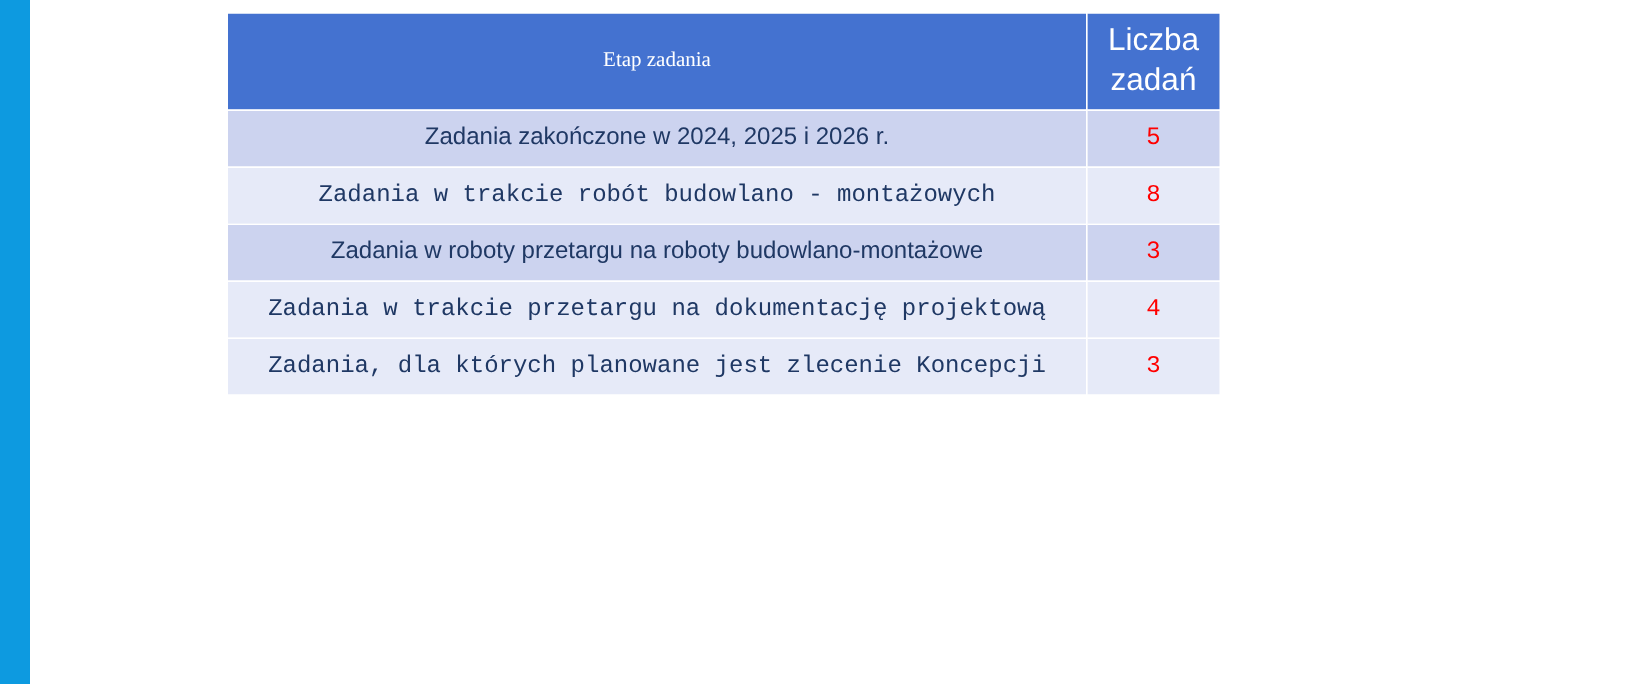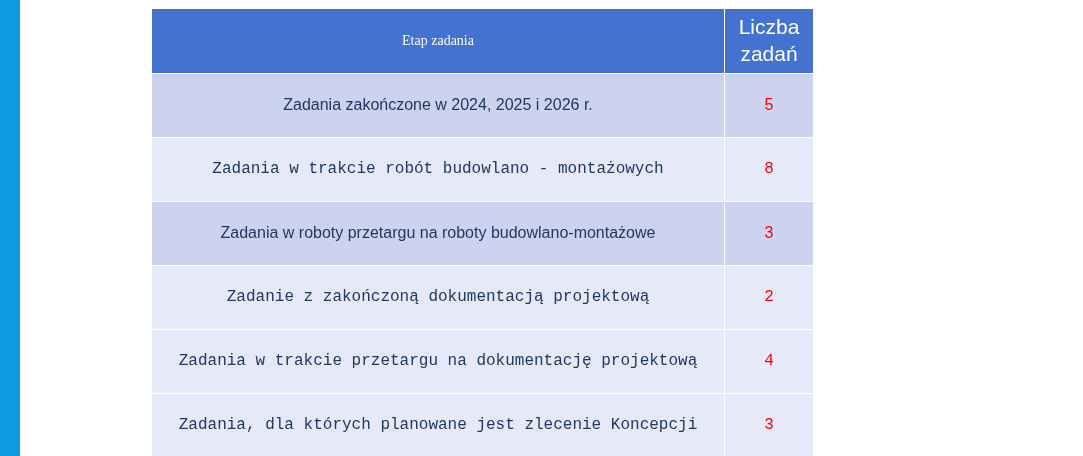--- a/index.html
+++ b/index.html
@@ -55,21 +55,21 @@
   }
   table.task-table thead th.head-count {
     font-size: 21px;
     margin-top: 31px;
   }
   table.task-table tbody td {
     color: #1f3864;
     font-size: 16px;
     text-align: center;
     vertical-align: middle;
-    height: 64px;
+    height: 38px;
     padding: 3px 8px;
     border: 1px solid #ffffff;
     box-sizing: border-box;
     line-height: 1.25;
   }
   table.task-table tbody tr.odd td { background: #ccd3ef; }
   table.task-table tbody tr.even td { background: #e6eaf8; font-family: Liberation Mono, monospace; }
   table.task-table tbody td.count {
     color: #ff0000;
     font-size: 16px;
@@ -99,24 +99,20 @@
       </tr>
       <tr class="even">
         <td>Zadania w trakcie robót budowlano - montażowych</td>
         <td class="count">8</td>
       </tr>
       <tr class="odd">
         <td>Zadania w roboty przetargu na roboty budowlano-montażowe</td>
         <td class="count">3</td>
       </tr>
       <tr class="even">
-        <td>Zadanie z zakończoną dokumentacją projektową</td>
-        <td class="count">2</td>
-      </tr>
-      <tr class="even">
         <td>Zadania w trakcie przetargu na dokumentację projektową</td>
         <td class="count">4</td>
       </tr>
       <tr class="even">
         <td>Zadania, dla których planowane jest zlecenie Koncepcji</td>
         <td class="count">3</td>
       </tr>
     </tbody>
   </table>
 </div>

